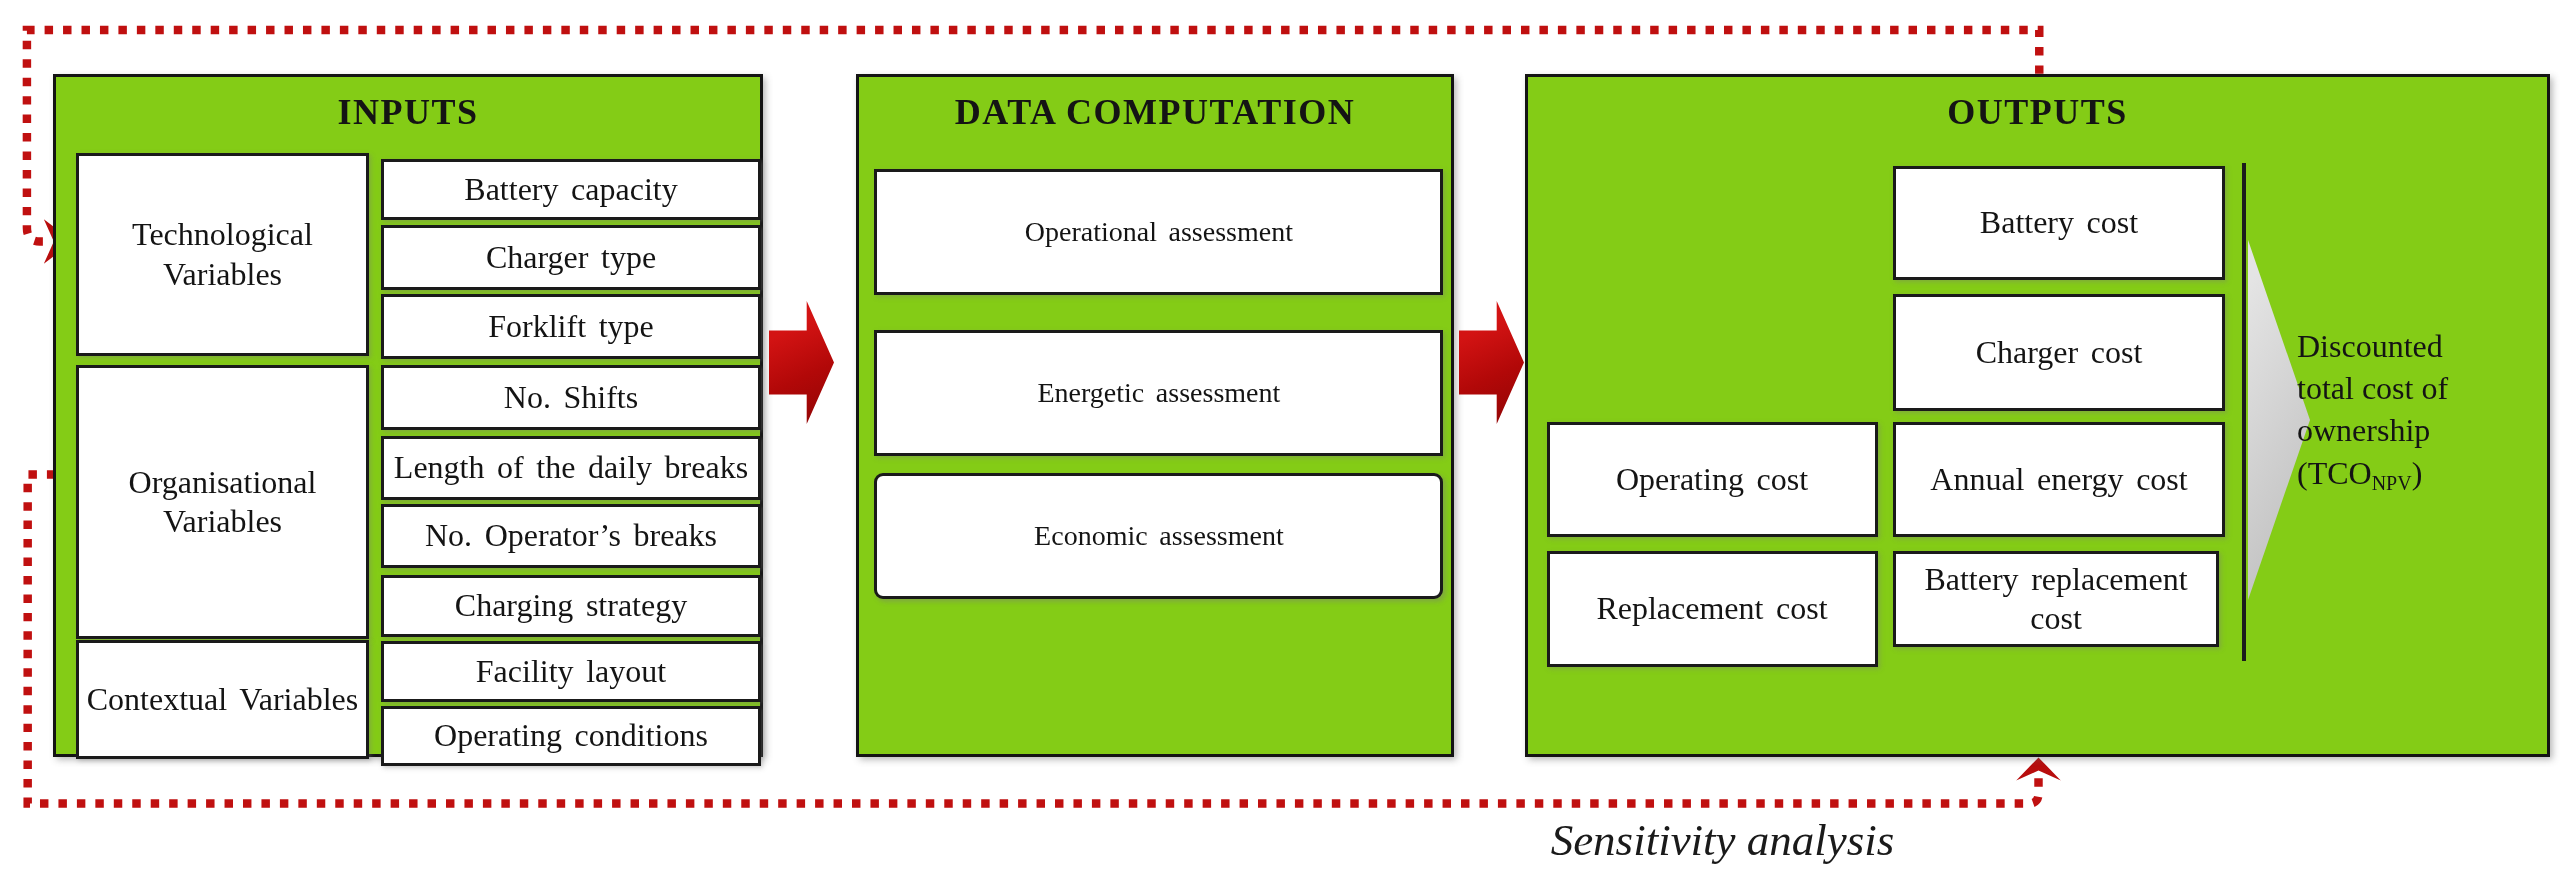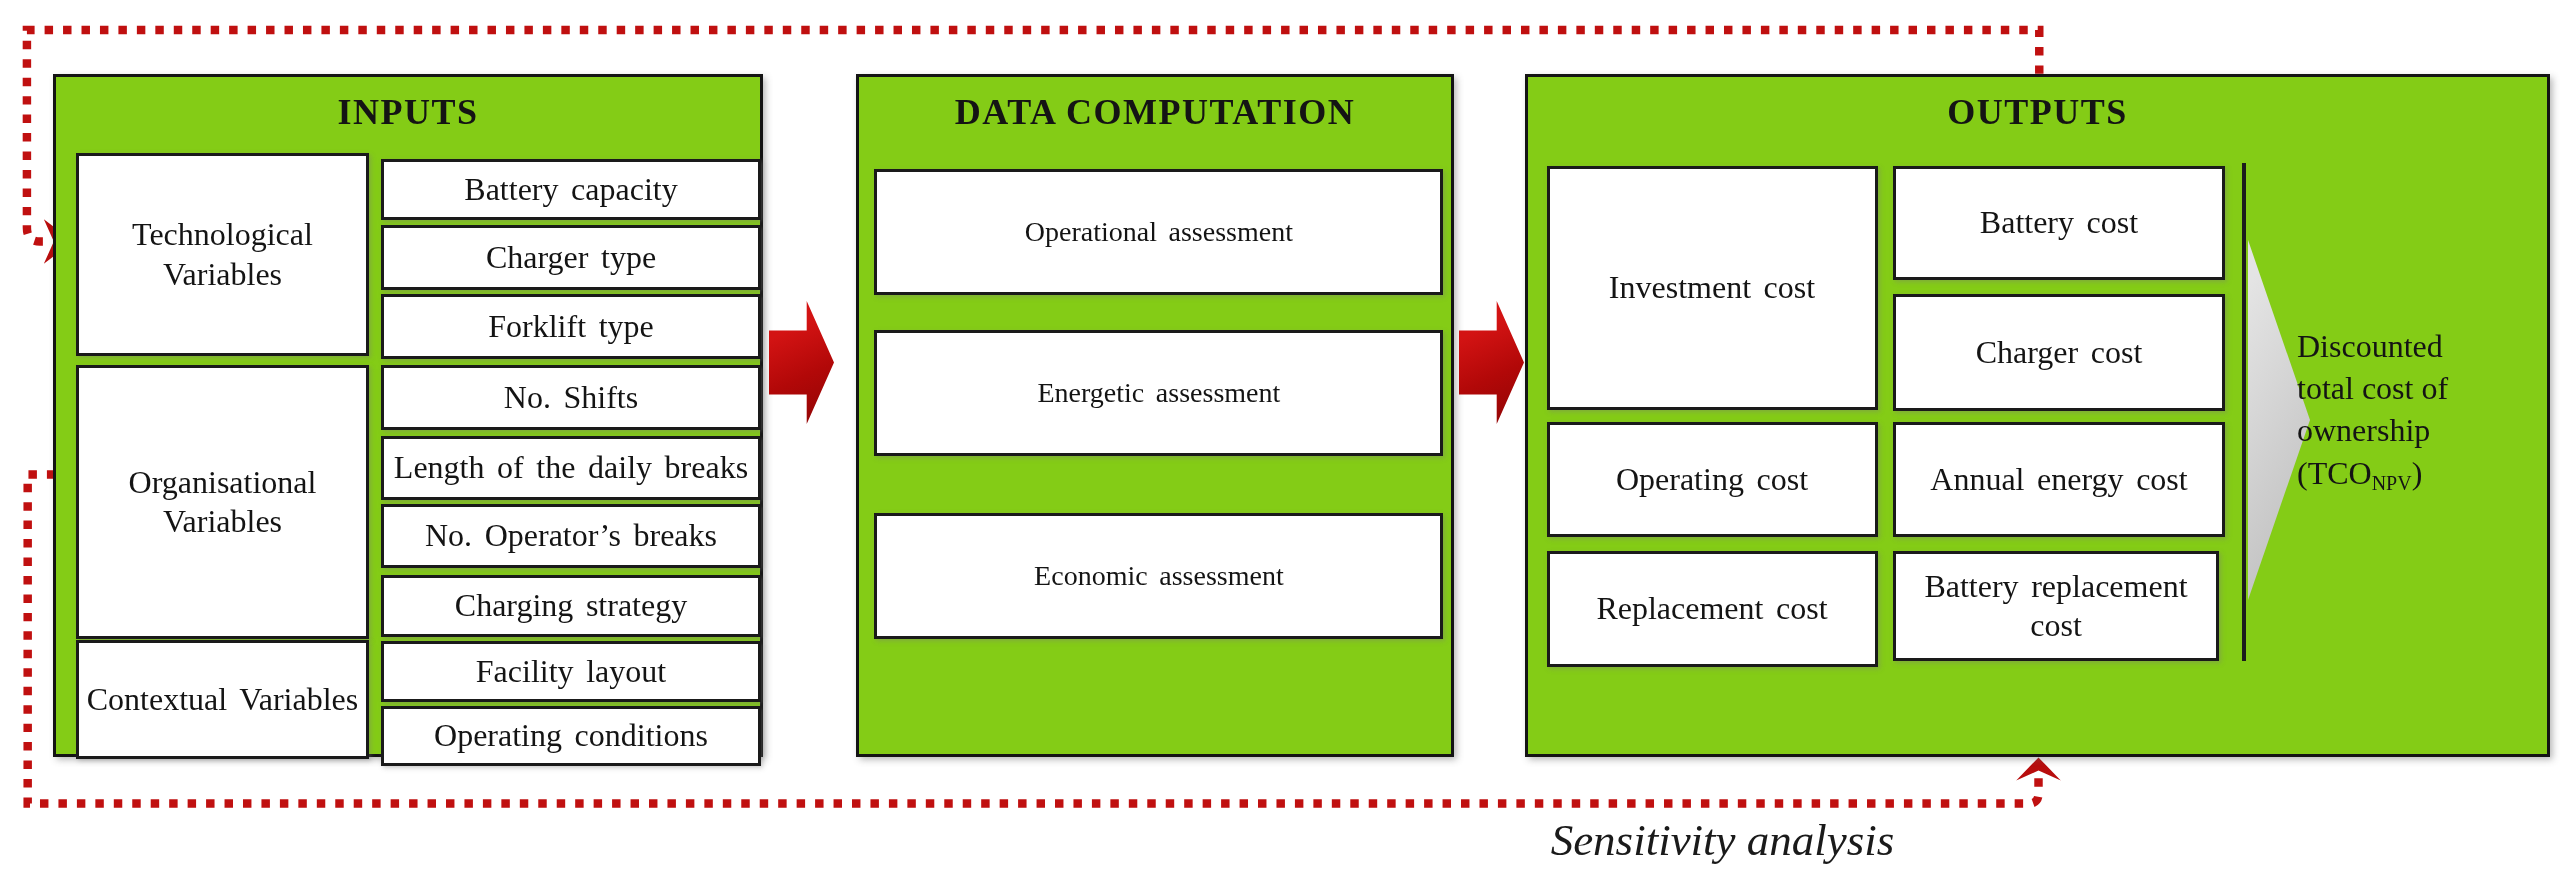--- a/index.html
+++ b/index.html
@@ -74,34 +74,33 @@
     <div class="box varb" style="top:564px;height:55px;">Facility layout</div>
     <div class="box varb" style="top:629px;height:54px;">Operating conditions</div>
   </section>
 
   <div class="blockarrow" id="ba1"></div>
 
   <section class="panel" id="p-comp">
     <div class="ptitle">DATA COMPUTATION</div>
     <div class="box step" style="top:92px;height:120px;">Operational assessment</div>
     <div class="box step" style="top:253px;height:120px;">Energetic assessment</div>
-    <div class="box step" style="top:436px;height:120px;">Economic assessment</div>
+    <div class="box step" style="top:396px;height:120px;border-radius:9px;">Economic assessment</div>
   </section>
 
   <div class="blockarrow" id="ba2"></div>
 
   <section class="panel" id="p-out">
     <div class="ptitle">OUTPUTS</div>
-    <div class="box outL" style="top:89px;height:238px;">Investment cost</div>
     <div class="box outL" style="top:345px;height:109px;text-align:center;">Operating cost</div>
     <div class="box outL" style="top:474px;height:110px;">Replacement cost</div>
     <div class="box outR" style="top:89px;height:108px;">Battery cost</div>
     <div class="box outR" style="top:217px;height:111px;">Charger cost</div>
     <div class="box outR" style="top:345px;height:109px;">Annual energy cost</div>
-    <div class="box outR" style="top:474px;height:110px;padding:0 20px;box-sizing:border-box;">Battery replacement cost</div>
+    <div class="box outR" style="top:474px;height:96px;padding:0 20px;box-sizing:border-box;">Battery replacement cost</div>
     <div class="vline"></div>
     <div class="grayarrow"></div>
     <div class="tco">
       <span>Discounted</span><br>
       <span>total cost of</span><br>
       <span>ownership</span><br>
       <span><span>(TCO</span><sub>NPV</sub><span>)</span></span>
     </div>
   </section>
 

